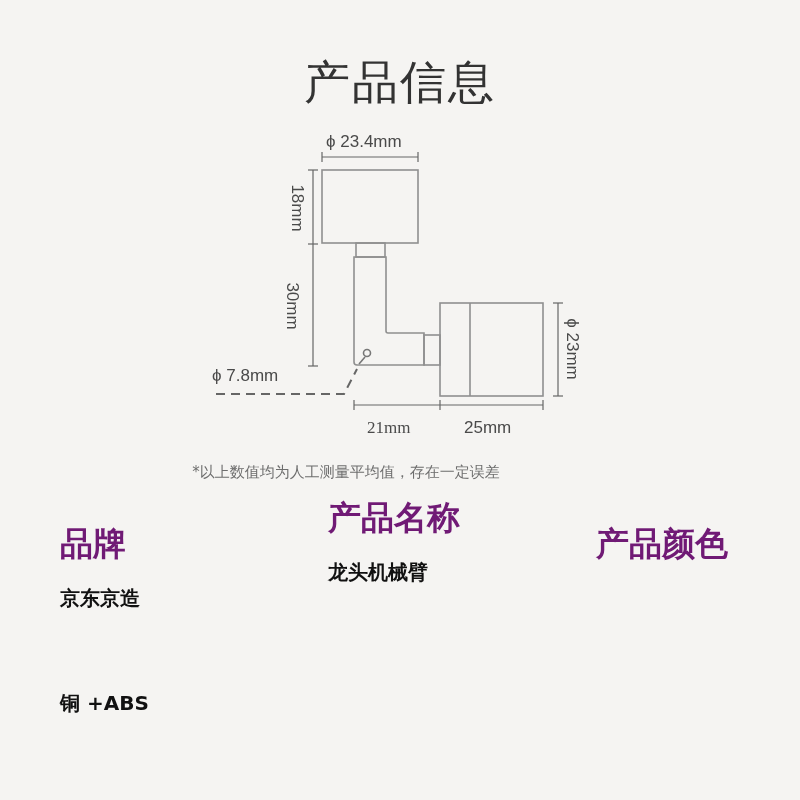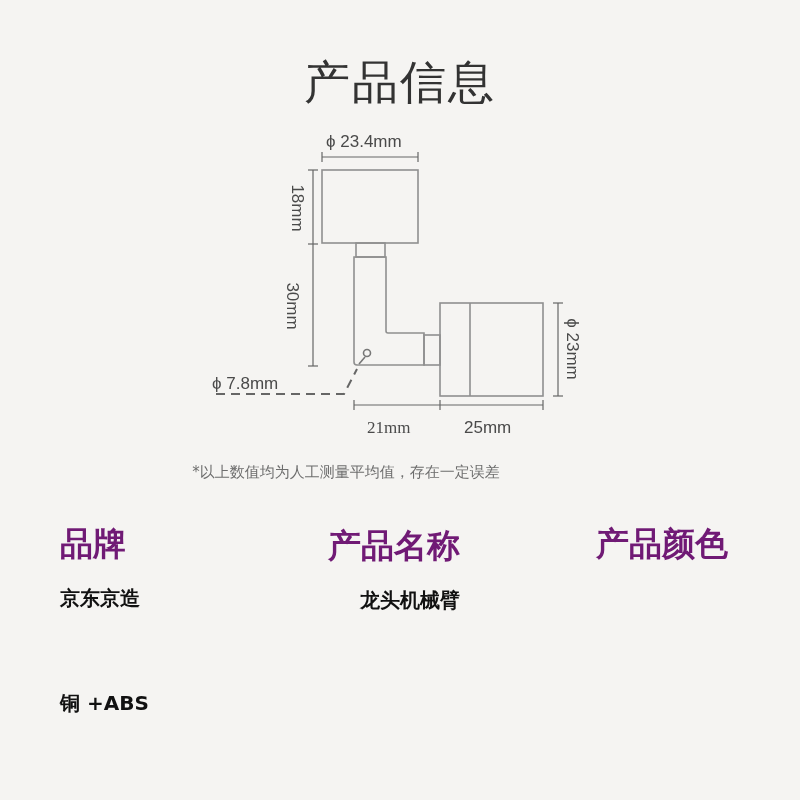--- a/index.html
+++ b/index.html
@@ -74,33 +74,33 @@
       <line x1="440" y1="400" x2="440" y2="410"></line>
       <line x1="543" y1="400" x2="543" y2="410"></line>
 
       <path d="M216 394 L344 394 L357 369" stroke-dasharray="9 6" stroke-width="2"></path>
     </g>
   </svg>
 
   <div class="dim-label" style="left:326px; top:132px;">ϕ 23.4mm</div>
   <div class="dim-label rot" style="left:273px; top:198px;">18mm</div>
   <div class="dim-label rot" style="left:268px; top:296px;">30mm</div>
-  <div class="dim-label" style="left:212px; top:374px;">ϕ 7.8mm</div>
+  <div class="dim-label" style="left:212px; top:366px;">ϕ 7.8mm</div>
   <div class="dim-label rot" style="left:541px; top:339px;">ϕ 23mm</div>
   <div class="dim-label" style="left:367px; top:418px;font-family:Liberation Serif, serif;">21mm</div>
   <div class="dim-label" style="left:464px; top:418px;">25mm</div>
 </div>
 
 <div class="note">*以上数值均为人工测量平均值，存在一定误差</div>
 
 <div class="spec" style="left:60px; top:522px;">
   <div class="spec-label">品牌</div>
   <div class="spec-value">京东京造</div>
 </div>
-<div class="spec" style="left:328px; top:524px;text-align:right;">
+<div class="spec" style="left:328px; top:496px;">
   <div class="spec-label">产品名称</div>
   <div class="spec-value">龙头机械臂</div>
 </div>
 <div class="spec" style="left:596px; top:522px;">
   <div class="spec-label">产品颜色</div>
 </div>
 <div class="spec" style="left:60px; top:672px;">
   <div class="spec-value">铜 +ABS</div>
 </div>
 

